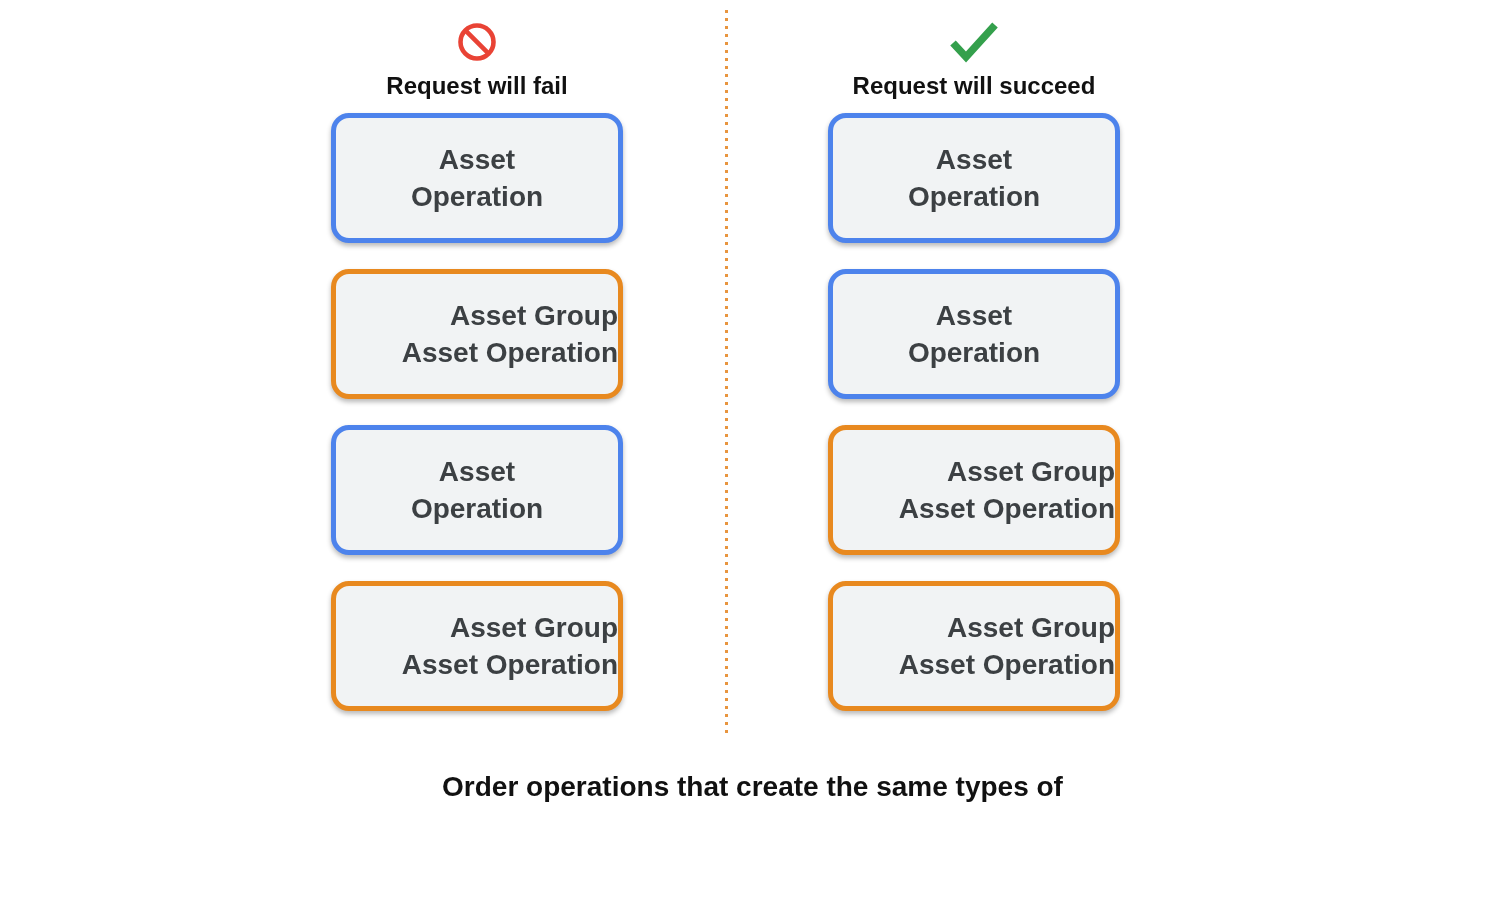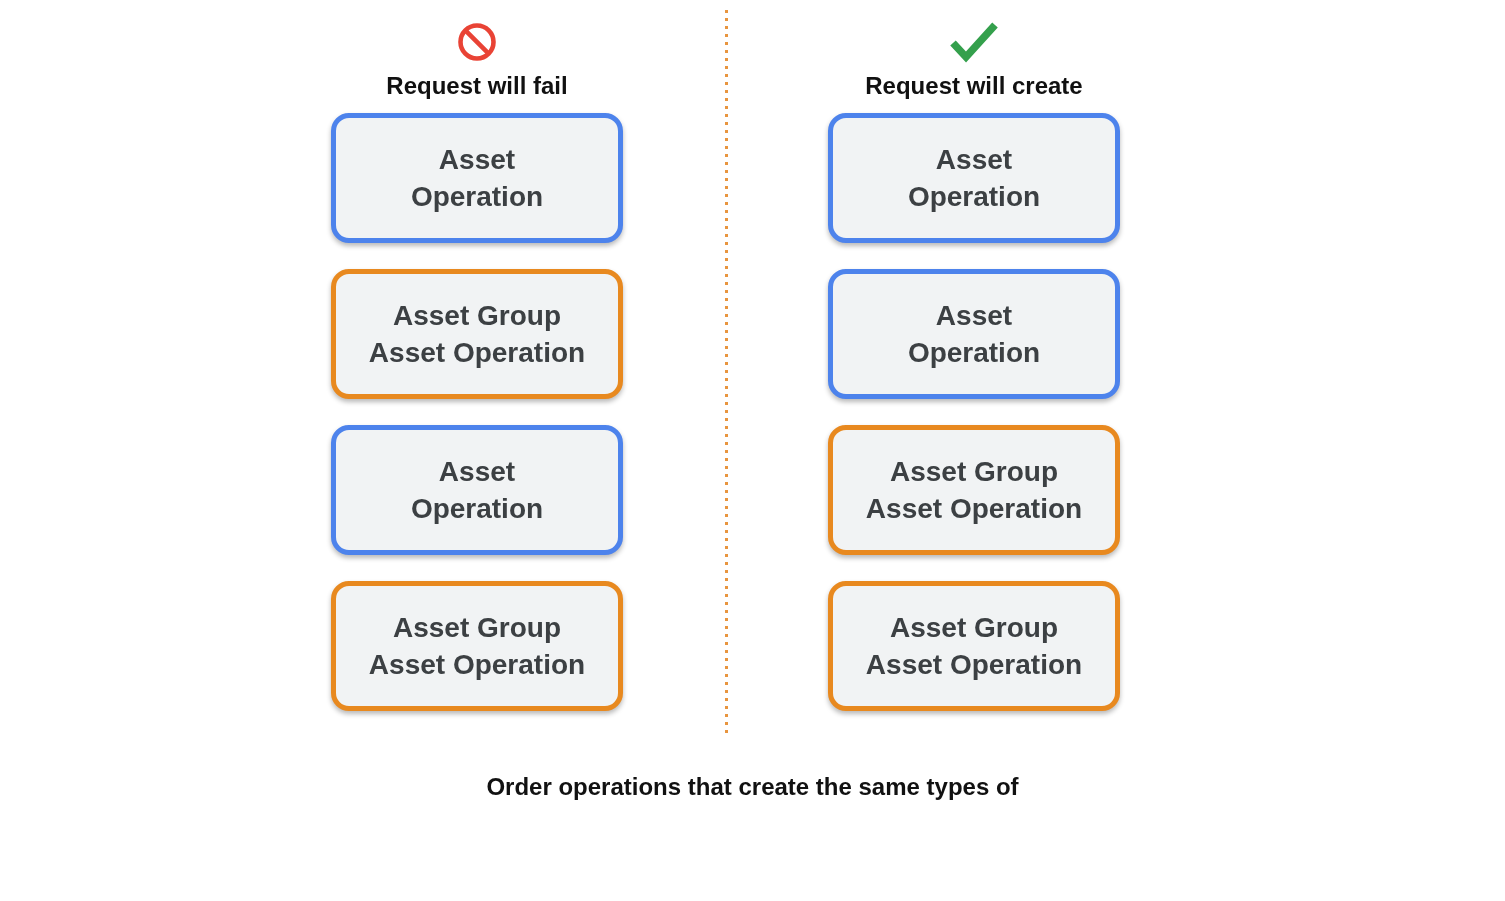--- a/index.html
+++ b/index.html
@@ -42,37 +42,37 @@
     border-radius: 18px;
     background: var(--box-fill);
     box-shadow: 0 3px 5px rgba(0,0,0,0.28);
     display: flex; flex-direction: column;
     align-items: center; justify-content: center;
     font-size: 28px; font-weight: bold;
     color: var(--box-text);
     line-height: 37px;
     text-align: center;
   }
-  .box.orange { border-color: var(--orange-border); }
+  .box.orange { border-color: var(--orange-border); align-items: flex-end; }
 
   .divider {
     position: absolute;
     left: 725px; top: 10px;
     width: 3px; height: 728px;
     background-image: repeating-linear-gradient(
       to bottom,
       var(--divider-orange) 0px, var(--divider-orange) 3px,
       transparent 3px, transparent 8px);
   }
 
   .caption {
     position: absolute;
     top: 768px; left: 0; width: 100%;
     text-align: center;
-    font-size: 24px; font-weight: bold;
+    font-size: 28px; font-weight: bold;
     color: var(--heading-text);
     line-height: 37px;
   }
 
   .prohibition-svg { color: var(--fail-red); }
   .check-svg { color: var(--success-green); }
 </style>
 </head>
 <body>
 
@@ -107,21 +107,21 @@
 
 <div class="divider"></div>
 
 <div class="column column-succeed">
   <div class="header">
     <div class="icon-wrap">
       <svg class="check-svg" width="58" height="46" viewBox="0 0 58 46" fill="none">
         <path d="M8 24 L21 38 L50 6" stroke="currentColor" stroke-width="7.5" stroke-linecap="butt" stroke-linejoin="miter"></path>
       </svg>
     </div>
-    <div class="header-label">Request will create</div>
+    <div class="header-label">Request will succeed</div>
   </div>
 
   <div class="box blue">
     <div>Asset</div>
     <div>Operation</div>
   </div>
   <div class="box blue">
     <div>Asset</div>
     <div>Operation</div>
   </div>

